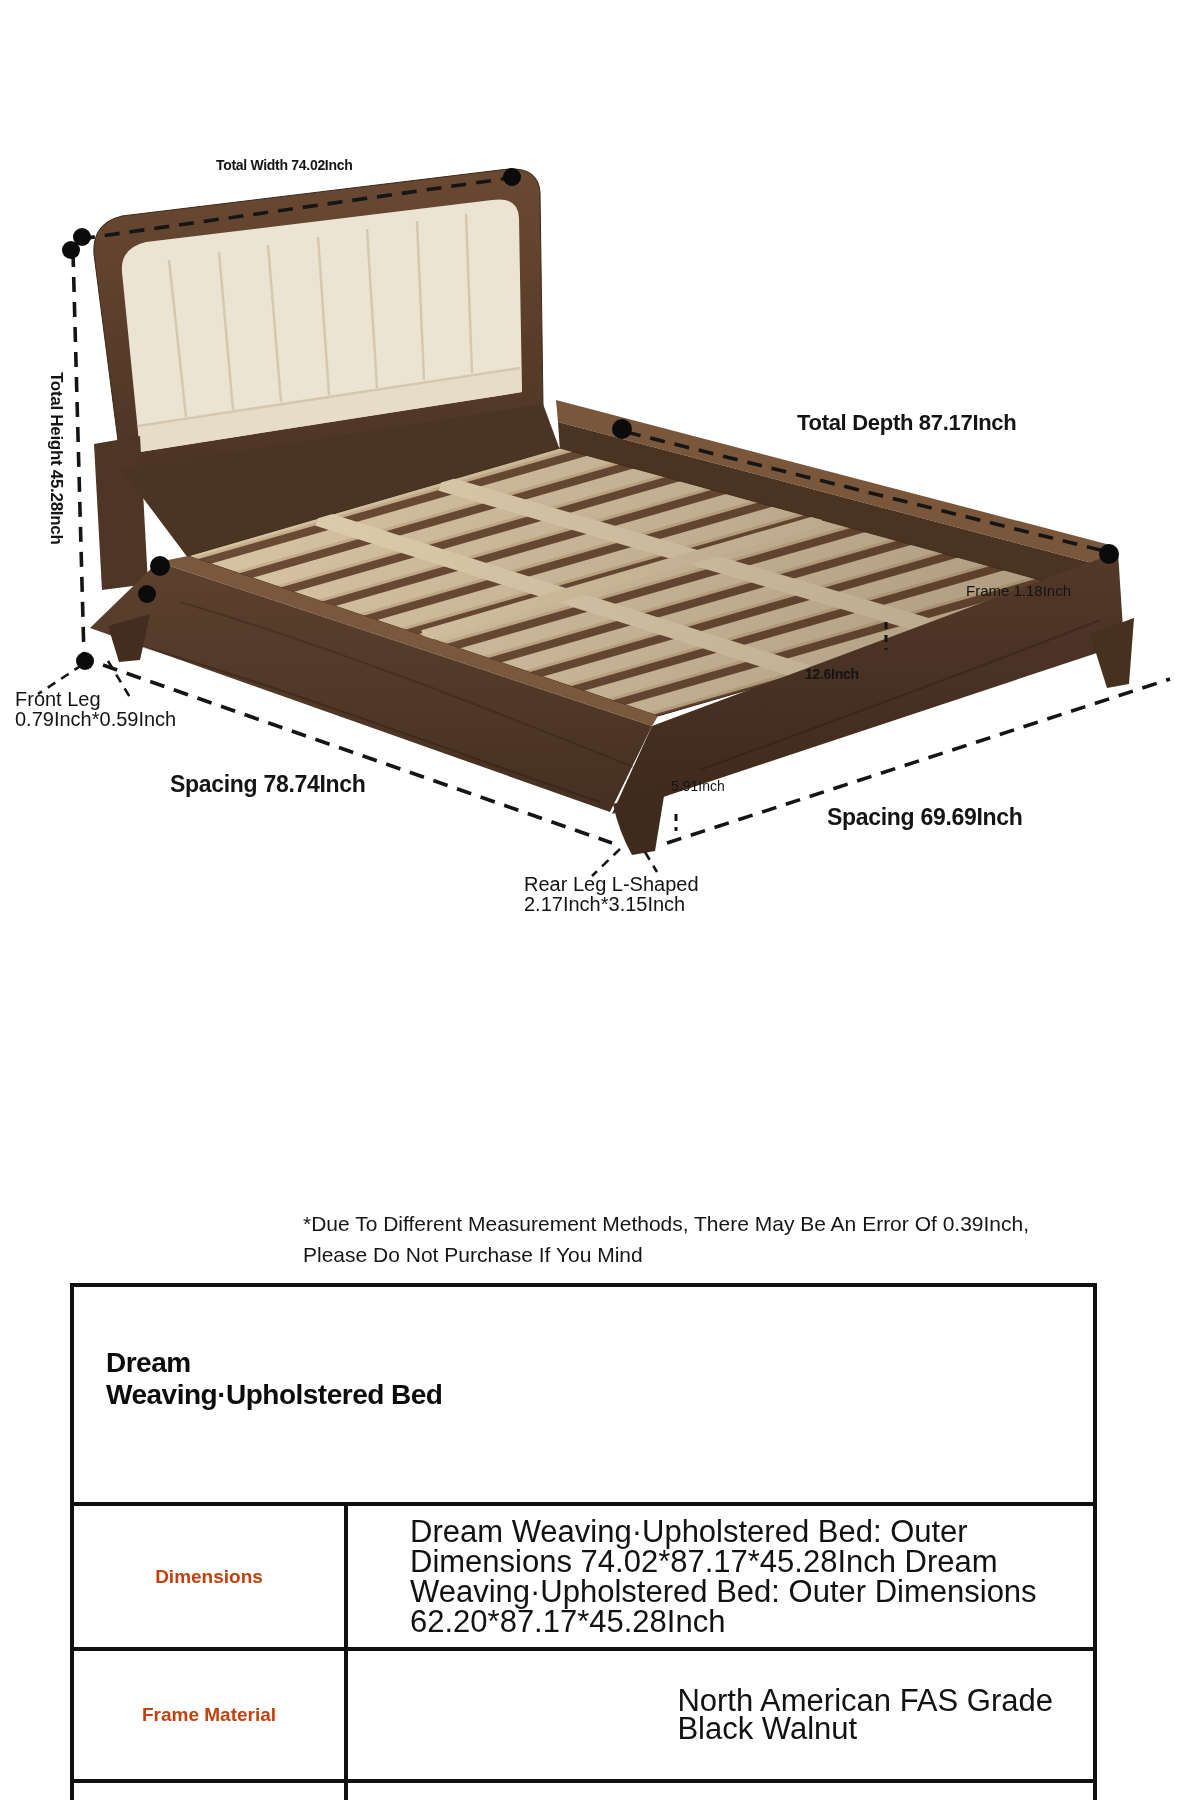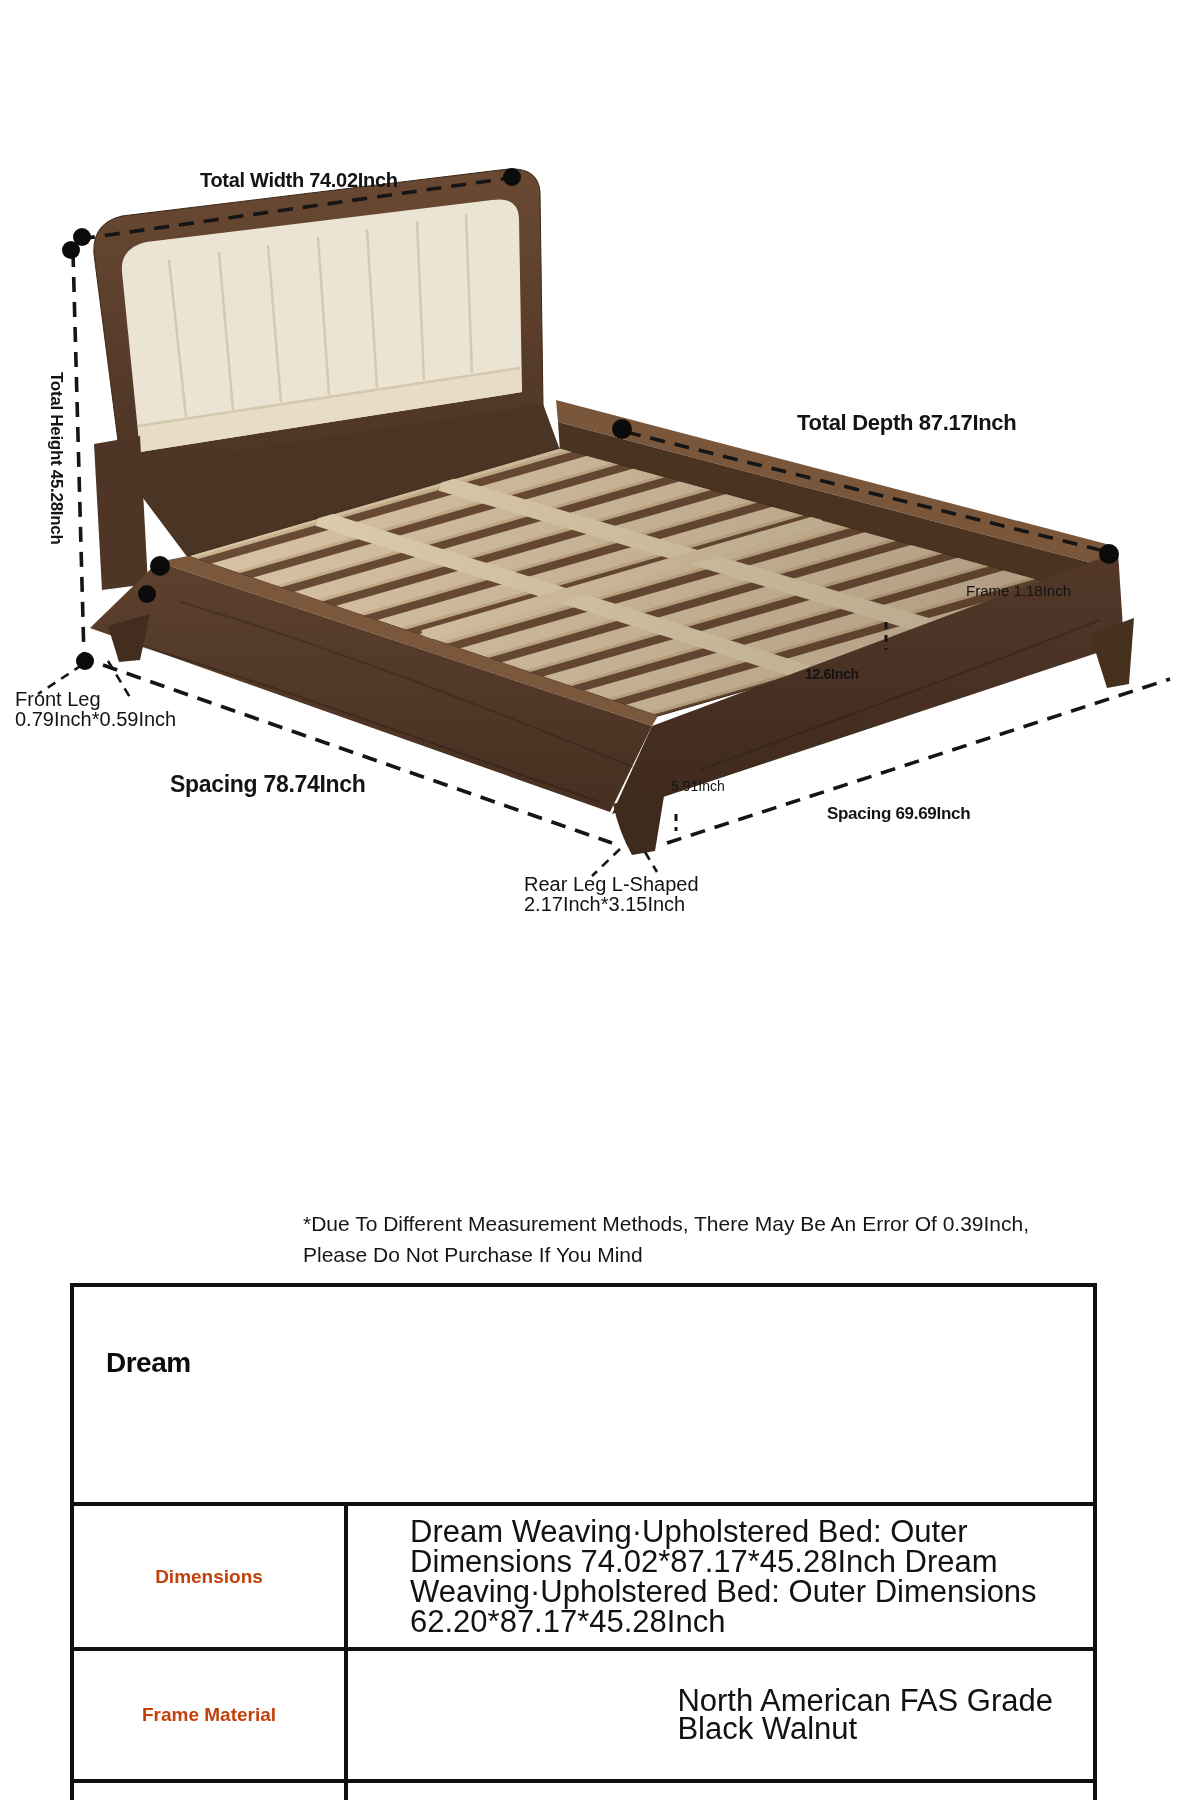--- a/index.html
+++ b/index.html
@@ -2,28 +2,28 @@
 <html><head>
 <meta charset="utf-8">
 <style>
   html,body{margin:0;padding:0;background:#fff;}
   .canvas{
     position:relative;width:1200px;height:1800px;background:#ffffff;overflow:hidden;
     font-family:"Liberation Sans",sans-serif;color:#111;
   }
   .lbl{position:absolute;white-space:nowrap;color:#141414;}
   .b{font-weight:700;letter-spacing:-0.3px;}
-  .lbl-total-width{left:200px;top:157px;font-size:20px;margin-top:12px;}
+  .lbl-total-width{left:216px;top:157px;font-size:14px;}
   .lbl-total-height{left:46px;top:372px;font-size:17px;writing-mode:vertical-rl;height:210px;}
   .lbl-total-depth{left:757px;top:410px;font-size:22px;margin-left:40px;}
   .lbl-frame{left:966px;top:582px;font-size:15px;font-weight:400;}
   .lbl-126{left:805px;top:666px;font-size:14px;}
   .lbl-591{left:671px;top:778px;font-size:14px;font-weight:400;}
   .lbl-sp78{left:170px;top:771px;font-size:23px;}
-  .lbl-sp69{left:827px;top:804px;font-size:17px;}
+  .lbl-sp69{left:827px;top:804px;font-size:23px;}
   .lbl-2line{font-size:20px;font-weight:400;line-height:20px;}
   .lbl-front-leg{left:15px;top:689px;}
   .lbl-rear-leg{left:524px;top:874px;}
   .lbl-2line span{display:block;}
   .disclaimer{
     position:absolute;left:303px;top:1208px;width:810px;
     font-size:21px;line-height:31px;font-weight:400;color:#161616;
   }
   .disclaimer span{display:block;}
   
@@ -185,20 +185,21 @@
   </div>
 
   <div class="disclaimer">
     <span>*Due To Different Measurement Methods, There May Be An Error Of 0.39Inch,</span>
     <span>Please Do Not Purchase If You Mind</span>
   </div>
 
   <div class="spec-table">
     <div class="spec-title">
       <span>Dream</span>
+      <span>Weaving·Upholstered Bed</span>
     </div>
     <div class="spec-row row-dimensions">
       <div class="cell-label">Dimensions</div>
       <div class="cell-value">Dream Weaving·Upholstered Bed: Outer Dimensions 74.02*87.17*45.28Inch Dream Weaving·Upholstered Bed: Outer Dimensions 62.20*87.17*45.28Inch</div>
     </div>
     <div class="spec-row row-frame">
       <div class="cell-label">Frame Material</div>
       <div class="cell-value">
         <div class="val-block">
           <span>North American FAS Grade</span>

